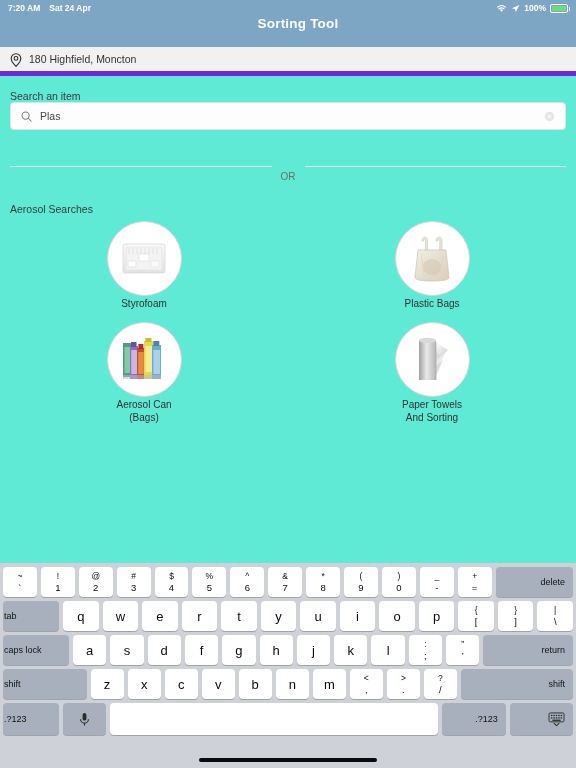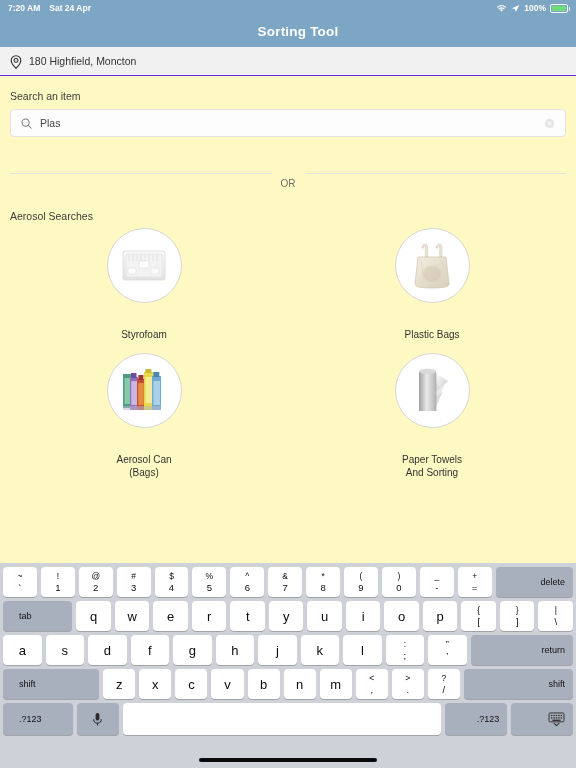--- a/index.html
+++ b/index.html
@@ -2,21 +2,21 @@
 <html><head>
 <meta charset="utf-8">
 <style>
   * { box-sizing: border-box; margin: 0; padding: 0; }
   html, body {
     width: 576px; height: 768px;
     font-family: "Liberation Sans", sans-serif;
     background: #ffffff;
     overflow: hidden;
   }
-  #app { position: relative; width: 576px; height: 768px; background:#fef9c3; }
+  #app { position: relative; width: 576px; height: 768px; background:#5eead4; }
 
   
   .statusbar {
     height: 16px; width: 100%;
     background: #7da5c4;
     display: flex; align-items: center;
     padding: 0 8px;
     color: #ffffff;
     font-size: 8.5px;
     font-weight: bold;
@@ -33,40 +33,40 @@
   }
   .sb-battery i {
     position:absolute; left:1px; top:1px; bottom:1px; width:14px;
     background:#6ddc7a; border-radius:1px; display:block;
   }
 
   
   .navbar {
     height: 31px; width:100%;
     background:#7da5c4;
-    display:flex; align-items:center; justify-content:center;
+    display:flex; align-items:flex-start; justify-content:center;
     color:#ffffff; font-size:13.5px; font-weight:bold;
     letter-spacing:.2px;
     padding-left:20px;
   }
 
   
   .addressbar {
     height: 29px; width:100%;
     background:#f1f1f1;
-    border-bottom:1px solid #6d28d9;
+    border-bottom:5px solid #6d28d9;
     display:flex; align-items:center;
     padding-left:10px; gap:7px;
     color:#333; font-size:10.5px;
   }
   .pin-icon { width:12px; height:12px; display:block; }
 
   
   .search-section { padding: 14px 10px 0 10px; }
-  .search-label { font-size:10.5px; color:#3b3b3b; margin-bottom:7px; }
+  .search-label { font-size:10.5px; color:#3b3b3b; }
   .search-box {
     height: 28px;
     border:1px solid #e2e2e2; border-radius:4px;
     background:#fdfdfd;
     display:flex; align-items:center; padding: 0 10px;
     position:relative;
   }
   .search-icon { width:11px; height:11px; flex:0 0 auto; }
   .search-value { font-size:10.5px; color:#444; margin-left:8px; }
   .clear-icon {
@@ -94,21 +94,21 @@
   }
   .cell { display:flex; flex-direction:column; align-items:center; }
   .thumb {
     width: 75px; height: 75px; border-radius:50%;
     border:1px solid #d5d5d5; background:#fff;
     display:flex; align-items:center; justify-content:center;
     overflow:hidden;
   }
   .thumb svg { display:block; }
   .cell-label {
-    margin-top: 25px; text-align:center;
+    margin-top: 1px; text-align:center;
     font-size:10px; color:#323232; line-height:13px;
   }
 
   
   .keyboard {
     position:absolute; left:0; bottom:0;
     width:576px; height:205px;
     background:#ced1d7;
     padding: 4px 3px 0 3px;
     display:flex; flex-direction:column;
@@ -127,21 +127,21 @@
   .key.dual { font-size:8.5px; line-height:11px; }
   .key.dual .top { font-size:8.5px; }
   .key.dual .bot { font-size:9.5px; }
   .key.letter { font-size:13px; }
   .key.mod {
     background:#a9b0bd;
     box-shadow:0 1px 0 rgba(0,0,0,.22);
     font-size:9px; color:#111;
     justify-content:center;
   }
-  .key.mod.left  { align-items:flex-start; padding-left:16px; }
+  .key.mod.left  { align-items:flex-start; padding-left:1px; }
   .key.mod.right { align-items:flex-end;  padding-right:8px; }
   .key.space { flex: 8 1 0; }
   .key.tab    { flex: 1.55 1 0; }
   .key.caps   { flex: 1.95 1 0; }
   .key.delete { flex: 2.05 1 0; }
   .key.return { flex: 2.45 1 0; }
   .key.shiftL { flex: 2.5 1 0; }
   .key.shiftR { flex: 3.15 1 0; }
   .key.num    { flex: 1.35 1 0; }
   .key.mic    { flex: 1.05 1 0; }
@@ -397,20 +397,21 @@
         <span class="top">}</span>
         <span class="bot">]</span>
       </div>
       <div class="key dual">
         <span class="top">|</span>
         <span class="bot">\</span>
       </div>
     </div>
 
     <div class="krow">
+      <div class="key mod caps left">caps lock</div>
       <div class="key letter">a</div>
       <div class="key letter">s</div>
       <div class="key letter">d</div>
       <div class="key letter">f</div>
       <div class="key letter">g</div>
       <div class="key letter">h</div>
       <div class="key letter">j</div>
       <div class="key letter">k</div>
       <div class="key letter">l</div>
       <div class="key dual">

